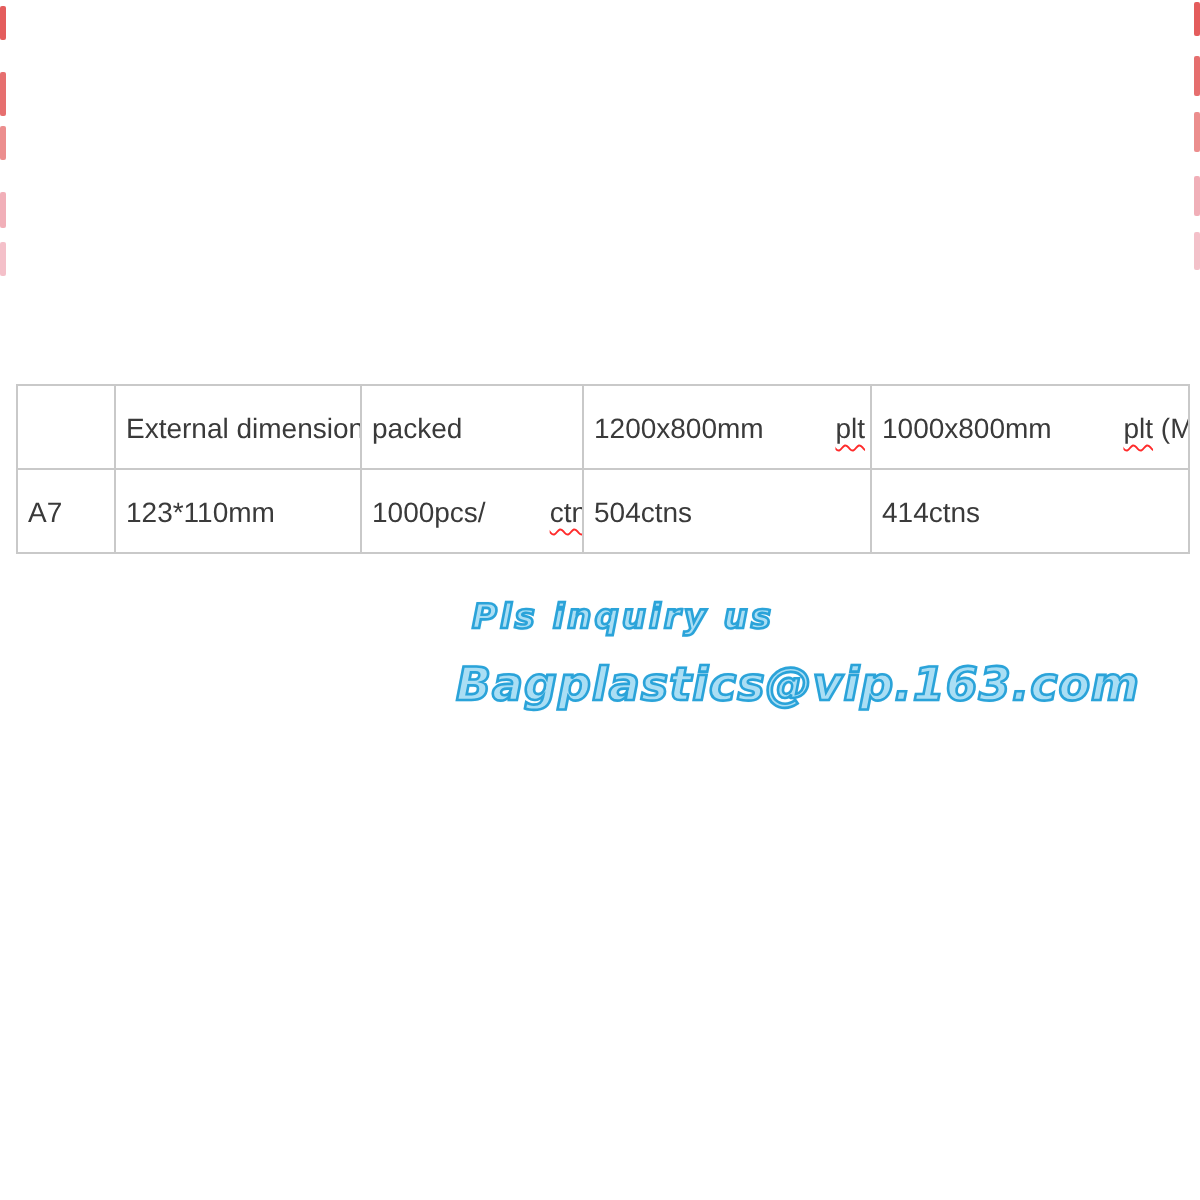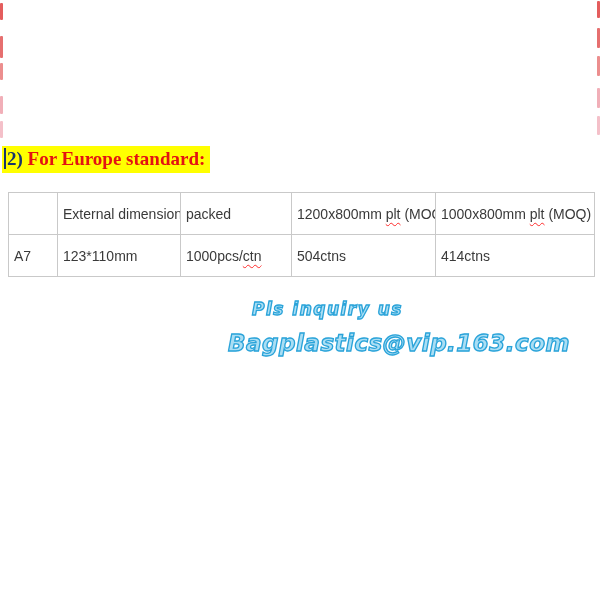--- a/index.html
+++ b/index.html
@@ -24,49 +24,48 @@
              border-collapse:collapse;table-layout:fixed;
              font-size:14px;color:var(--cell-text);}
   table.spec th,table.spec td{border:1px solid var(--table-border);height:41px;
              font-weight:normal;text-align:left;vertical-align:middle;
              padding:0 2px 0 5px;overflow:hidden;white-space:nowrap;}
   col.c0{width:49px;} col.c1{width:123px;} col.c2{width:111px;}
   col.c3{width:144px;} col.c4{width:159px;}
 
   .sq{text-decoration-line:underline;text-decoration-style:wavy;
       text-decoration-color:var(--misspell-underline);
-      text-decoration-thickness:1px;text-underline-offset:3px;}
+      text-decoration-thickness:1px;text-underline-offset:3px;margin-left:32px;}
 
   .watermark{position:absolute;left:228px;top:301px;z-index:5;pointer-events:none;
              font-family:"DejaVu Sans",sans-serif;font-weight:bold;font-style:italic;
              color:var(--watermark-fill);
              -webkit-text-stroke:1.3px var(--watermark-stroke);
              text-shadow:0 0 1px var(--watermark-stroke);}
-  .wm1{font-size:17px;letter-spacing:1.5px;margin-left:24px;line-height:17px;}
+  .wm1{font-size:17px;letter-spacing:1.5px;margin-left:8px;line-height:17px;}
   .wm2{font-size:23px;letter-spacing:.5px;line-height:23px;margin-top:14px;}
 </style>
 </head>
 <body>
 
 <div class="canvas">
 
   <div id="edge-marks">
       <div class="edge-mark" style="left: 0px; top: 3px; height: 17px; width: 3px; background: rgb(225, 75, 75);"></div>
       <div class="edge-mark" style="left: 0px; top: 36px; height: 22px; width: 3px; background: rgb(227, 95, 95);"></div>
       <div class="edge-mark" style="left: 0px; top: 63px; height: 17px; width: 3px; background: rgb(234, 130, 130);"></div>
       <div class="edge-mark" style="left: 0px; top: 96px; height: 18px; width: 3px; background: rgb(240, 166, 176);"></div>
       <div class="edge-mark" style="left: 0px; top: 121px; height: 17px; width: 3px; background: rgb(243, 185, 195);"></div>
       <div class="edge-mark" style="right: 0px; top: 1px; height: 17px; width: 3px; background: rgb(225, 75, 75);"></div>
       <div class="edge-mark" style="right: 0px; top: 28px; height: 20px; width: 3px; background: rgb(227, 95, 95);"></div>
       <div class="edge-mark" style="right: 0px; top: 56px; height: 20px; width: 3px; background: rgb(234, 130, 130);"></div>
       <div class="edge-mark" style="right: 0px; top: 88px; height: 20px; width: 3px; background: rgb(240, 166, 176);"></div>
       <div class="edge-mark" style="right: 0px; top: 116px; height: 19px; width: 3px; background: rgb(243, 185, 195);"></div>
     </div>
 
-  <div class="heading"><span class="h-num">2)</span><span class="h-txt"> For Europe standard:</span></div>
 
   <table class="spec">
     <colgroup>
         <col class="c0">
         <col class="c1">
         <col class="c2">
         <col class="c3">
         <col class="c4">
       </colgroup>
     <thead>

